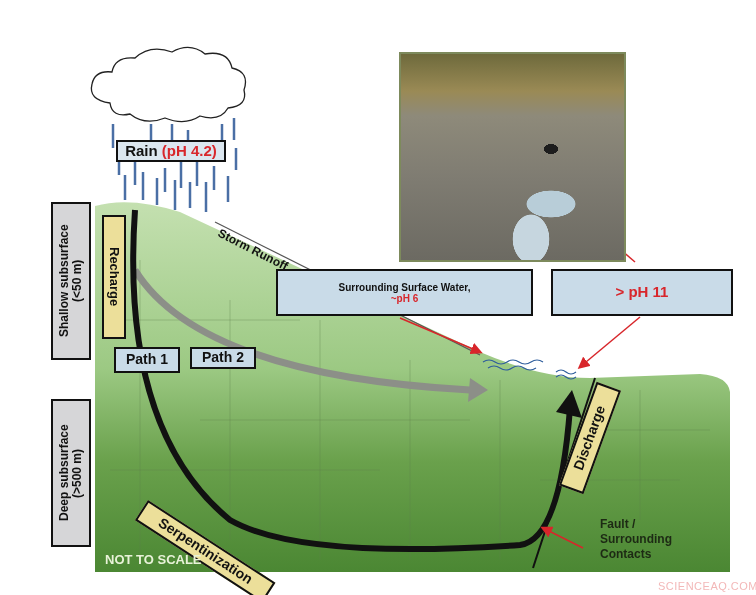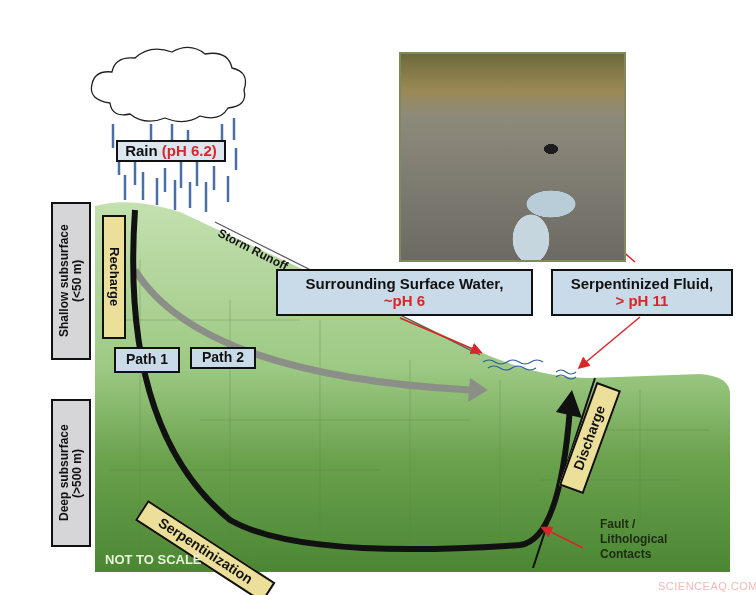--- a/index.html
+++ b/index.html
@@ -103,55 +103,54 @@
     <line x1="583" y1="548" x2="543" y2="528" stroke="#d8262b" stroke-width="1.5" marker-end="url(#ahRed)"></line>
   </svg>
 
   <div class="photo" style="background:
          radial-gradient(ellipse 40px 22px at 150px 150px, #b8cdd8 60%, transparent 62%),
          radial-gradient(ellipse 30px 40px at 130px 185px, #c6d6df 60%, transparent 62%),
          radial-gradient(ellipse 12px 8px at 150px 95px, #1d1d1d 60%, transparent 62%),
          linear-gradient(180deg, #6e6a3c 0%, #9a8a55 18%, #8e8a7a 30%, #7f7c72 60%, #6c6a62 100%);"></div>
 
   <div class="box blue" style="left:116px;top:140px;width:110px;height:22px;font-size:15px;background:#dbe6ef;">
-    <span>Rain</span>&nbsp;<span class="red">(pH 6.2)</span>
+    <span>Rain</span>&nbsp;<span class="red">(pH 4.2)</span>
   </div>
 
   <div class="label" style="left:222px;top:226px;font-size:12px;transform:rotate(27deg);transform-origin:left top;">Storm Runoff</div>
 
   <div class="box gray vert" style="left:51px;top:202px;width:40px;height:158px;font-size:12px;">
     <span><span>Shallow subsurface</span><br><span>(&lt;50 m)</span></span>
   </div>
   <div class="box gray vert" style="left:51px;top:399px;width:40px;height:148px;font-size:12px;">
     <span><span>Deep subsurface</span><br><span>(&gt;500 m)</span></span>
   </div>
 
   <div class="box yellow" style="left:102px;top:215px;width:24px;height:124px;font-size:13px;">
     <span style="writing-mode:vertical-rl;">Recharge</span>
   </div>
 
   <div class="box blue" style="left:114px;top:347px;width:66px;height:26px;font-size:14px;">Path 1</div>
   <div class="box blue" style="left:190px;top:347px;width:66px;height:22px;font-size:14px;">Path 2</div>
 
-  <div class="box blue" style="left:276px;top:269px;width:257px;height:47px;font-size:15px;flex-direction:column;">
+  <div class="box blue" style="left:276px;top:269px;width:257px;height:47px;font-size:10px;flex-direction:column;">
     <span>Surrounding Surface Water,</span>
     <span class="red">~pH 6</span>
   </div>
 
   <div class="box blue" style="left:551px;top:269px;width:182px;height:47px;font-size:15px;flex-direction:column;">
-    <span>Serpentinized Fluid,</span>
     <span class="red">&gt; pH 11</span>
   </div>
 
   <div class="box yellow" style="left:148px;top:500px;width:152px;height:24px;font-size:14px;transform:rotate(33deg);transform-origin:left top;">Serpentinization</div>
 
   <div class="box yellow" style="left:535px;top:425px;width:110px;height:26px;font-size:14px;transform:rotate(-70deg);">Discharge</div>
 
   <div class="label" style="left:600px;top:517px;font-size:12px;text-align:left;line-height:1.25;color:#1d2a14;">
     <span>Fault /</span><br>
-    <span>Lithological</span><br>
+    <span>Surrounding</span><br>
     <span>Contacts</span>
   </div>
 
   <div class="note" style="left:105px;top:552px;">NOT TO SCALE</div>
 
   <div class="wm" style="left:658px;top:580px;">SCIENCEAQ.COM</div>
 </div>
 
 </body></html>

